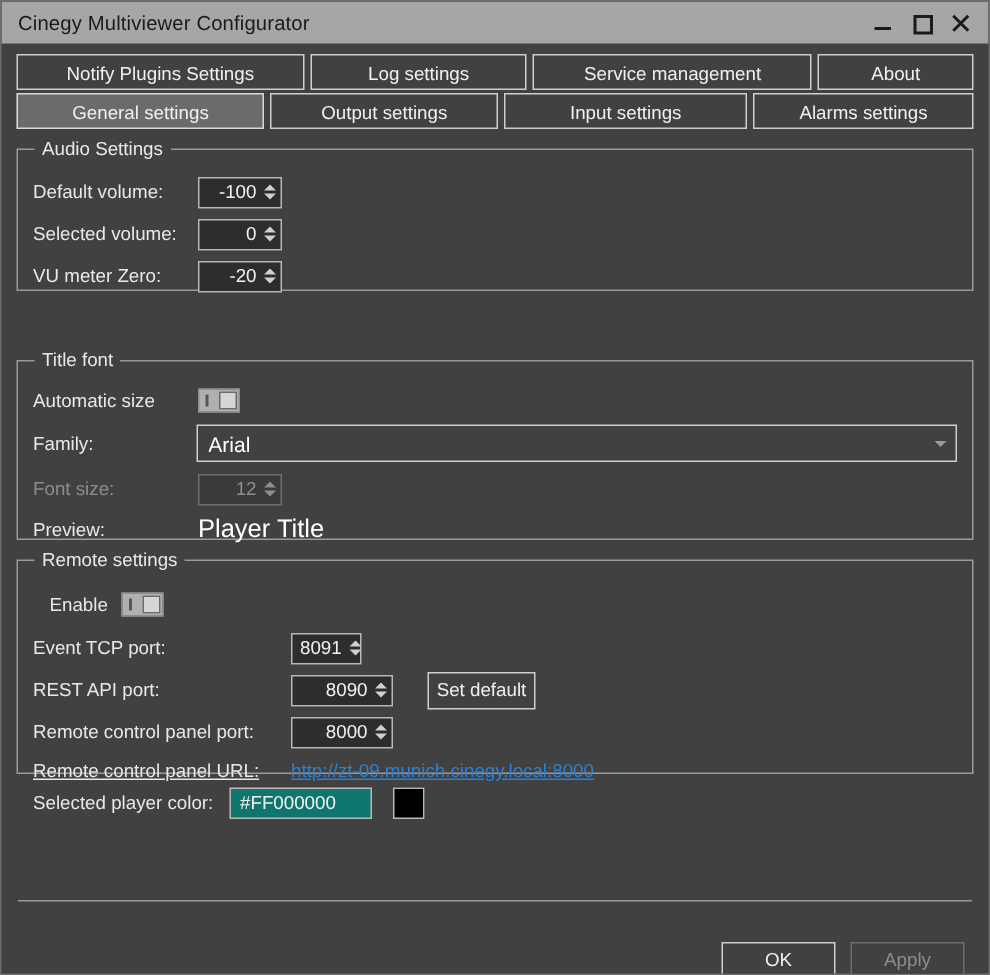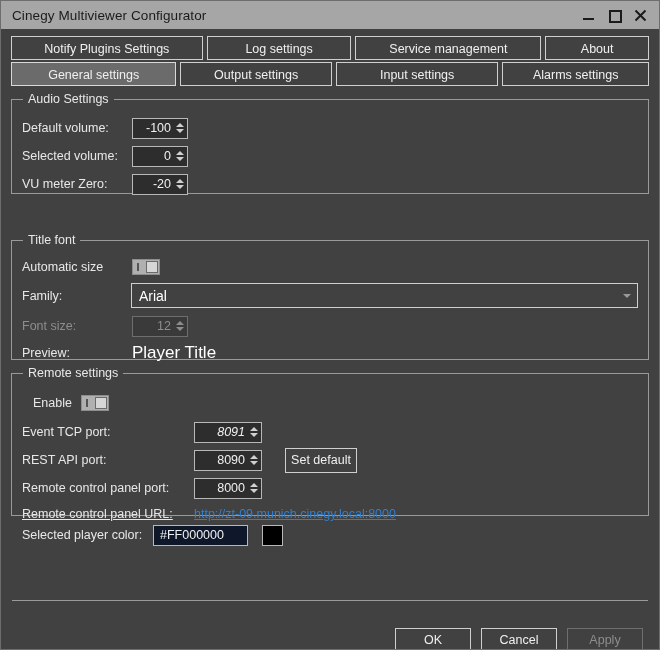--- a/index.html
+++ b/index.html
@@ -263,21 +263,21 @@
     color: #2f7fd0;
     text-decoration: underline;
     font-size: 12.5px;
     cursor: pointer;
     white-space: nowrap;
   }
 
   
   .tfield {
     height: 21px;
-    background: #0f172a;
+    background: #0f766e;
     border: 1px solid #b8b8b8;
     box-sizing: border-box;
     display: flex;
     align-items: center;
     padding: 0 6px;
     font-size: 12.5px;
     color: #f0f0f0;
     cursor: text;
   }
   .swatch {
@@ -435,21 +435,21 @@
 
       <div class="row" style="height:30px; padding-left:11px;">
         <div class="lbl" style="margin-right:9px;">Enable</div>
         <span class="toggle">
             <span class="knob"></span>
           </span>
       </div>
 
       <div class="row" style="height:28px;">
         <div class="lbl" style="width:172px;">Event TCP port:</div>
-        <div class="spin" style="width:68px;font-style:italic;">
+        <div class="spin" style="width:47px;">
           <span class="sval">8091</span>
           <span class="arrows">
               <i class="up"></i>
               <i class="dn"></i>
             </span>
         </div>
       </div>
 
       <div class="row" style="height:28px;">
         <div class="lbl" style="width:172px;">REST API port:</div>
@@ -485,17 +485,16 @@
       <div class="tfield" style="width:95px;">#FF000000</div>
       <div class="swatch" style="margin-left:14px;"></div>
     </div>
 
   </div>
 
   <div class="footer-sep"></div>
 
   <div class="footer">
     <div class="btn">OK</div>
-    <div class="btn">Cancel</div>
     <div class="btn disabled">Apply</div>
   </div>
 
 </div>
 
 </body></html>

